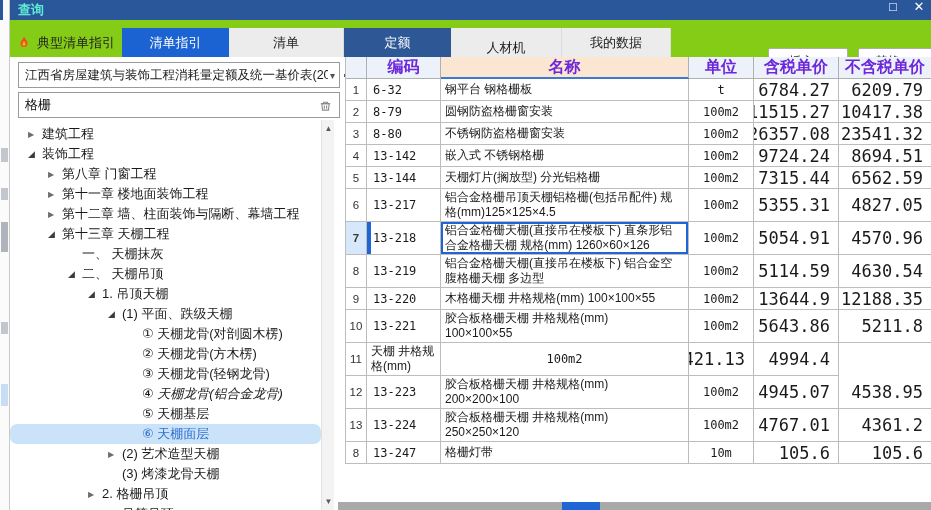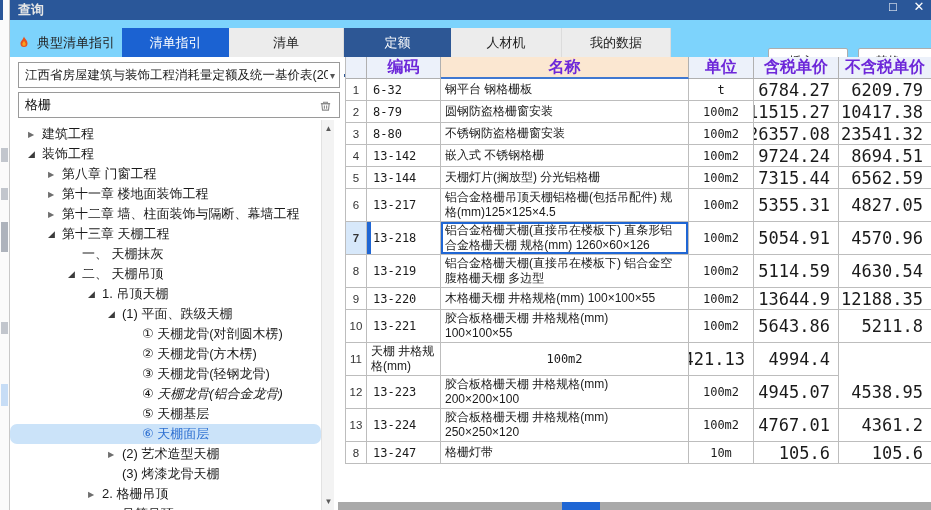--- a/index.html
+++ b/index.html
@@ -15,36 +15,36 @@
 
   
   .sliver{left:0;top:0;width:10px;height:510px;background:#fbfbfb;border-right:1px solid #c9c9c9;}
   .sliver .blue-line{position:absolute;left:0;top:0;width:3px;height:20px;background:#2A5799;}
   .sliver .fleck{position:absolute;left:1px;width:7px;background:#c2c6cd;}
 
   
   .dialog{left:10px;top:0;width:921px;height:510px;background:#fff;}
 
   .titlebar{position:absolute;left:0;top:0;width:100%;height:20px;background:var(--c-titlebar);}
-  .title{position:absolute;left:8px;top:1px;color:#e5e5e5;font-size:13px;font-weight:bold;line-height:18px;}
+  .title{position:absolute;left:8px;top:1px;color:#5eead4;font-size:13px;font-weight:bold;line-height:18px;}
   .win-icons{position:absolute;right:4px;top:-1px;color:#fff;font-size:13px;line-height:16px;display:flex;gap:10px;}
   .win-icons span{width:16px;text-align:center;cursor:default;}
 
-  .tabbar{position:absolute;left:0;top:20px;width:100%;height:37px;background:#7dd3fc;}
+  .tabbar{position:absolute;left:0;top:20px;width:100%;height:37px;background:#84cc16;}
   .tab-underline{position:absolute;left:334px;right:0;top:54px;height:3px;background:var(--c-active-tab-dark);}
   .tabs{position:absolute;top:8px;height:29px;display:flex;}
   .tabs-left{left:0;}
   .tabs-right{left:334px;}
   .tab{display:flex;align-items:center;justify-content:center;gap:6px;height:29px;
        font-size:13px;color:#222;background:#ECECEC;border-right:1px solid #DCDCDC;cursor:pointer;}
   .tabs-left .tab:nth-child(1){width:112px;background:transparent;border-right:none;}
   .tabs-left .tab:nth-child(2){width:107px;}
   .tabs-left .tab:nth-child(3){width:115px;}
   .tabs-right .tab:nth-child(1){width:107px;}
-  .tabs-right .tab:nth-child(2){width:111px;}
+  .tabs-right .tab:nth-child(2){width:111px;align-items:flex-end;}
   .tabs-right .tab:nth-child(3){width:109px;}
   .tab.active-blue{background:var(--c-active-tab);color:#fff;border-right:none;}
   .tab.active-dark{background:var(--c-active-tab-dark);color:#fff;border-right:none;}
   .flame{width:14px;height:15px;}
 
   .btn{position:absolute;top:28px;height:27px;background:#fff;border:1px solid #ADADAD;border-radius:2px;
        font-size:13px;color:#1a1a1a;text-align:center;line-height:25px;cursor:pointer;}
   .btn-insert{left:758px;width:80px;}
   .btn-replace{left:848px;width:78px;}
 

